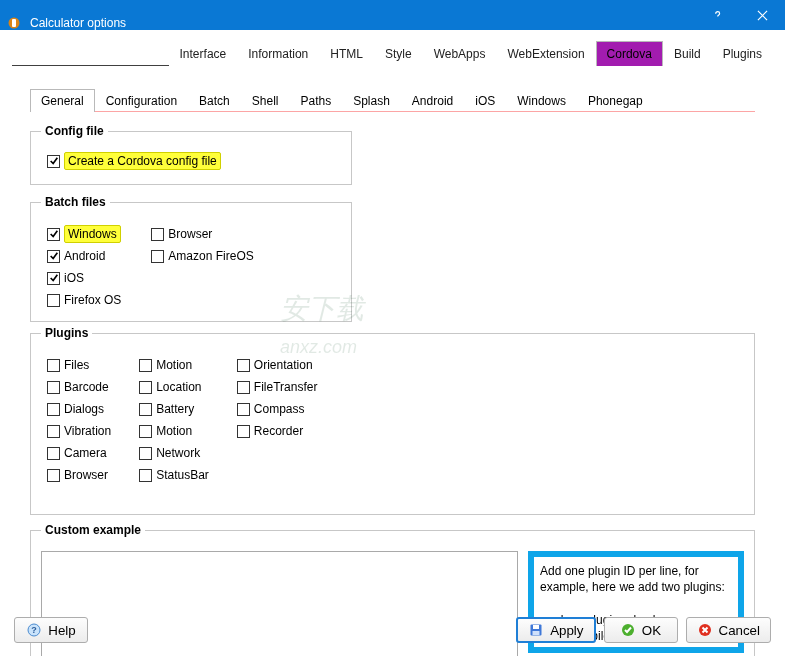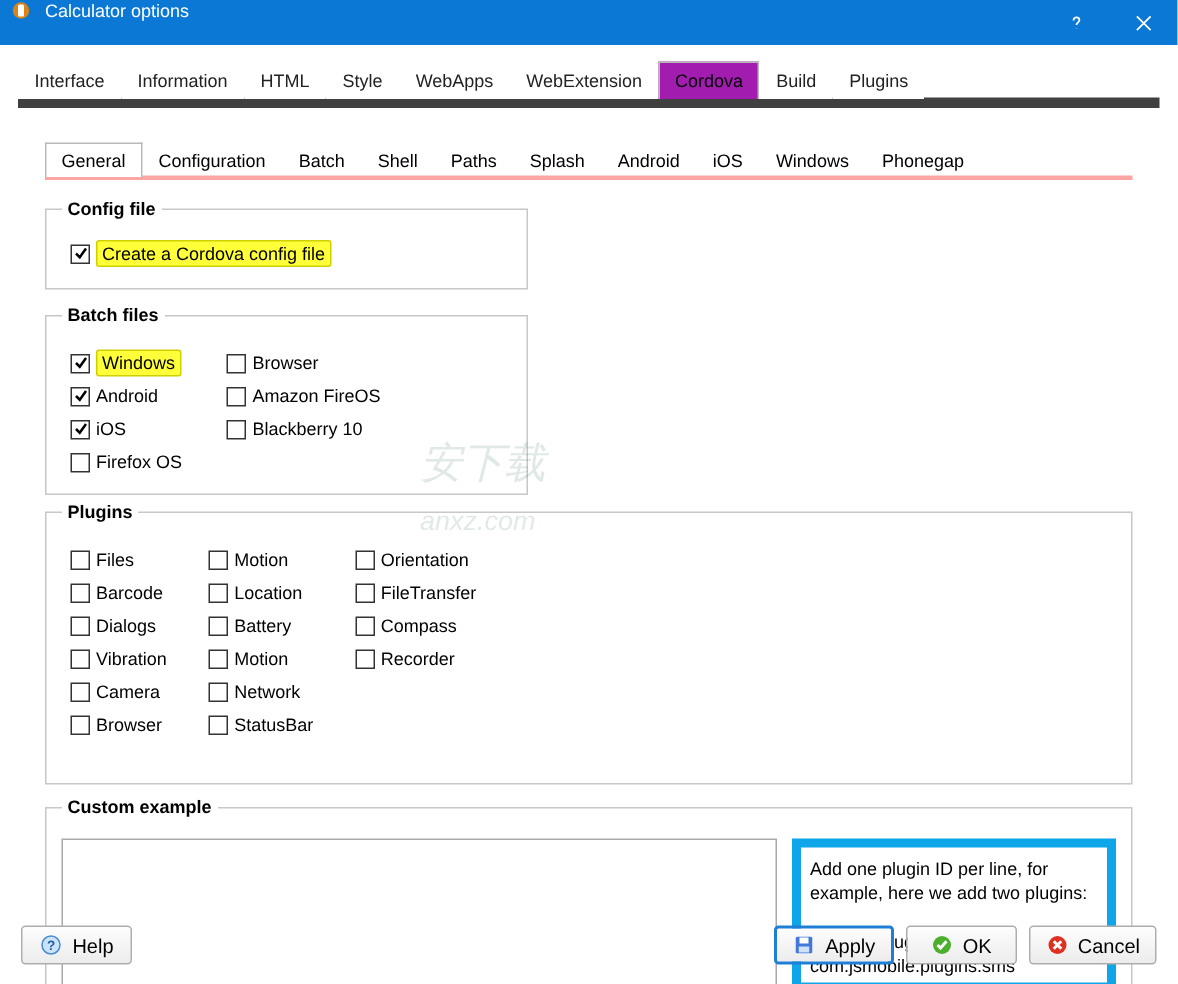--- a/index.html
+++ b/index.html
@@ -1,36 +1,36 @@
 <!DOCTYPE html>
 <html><head>
 <meta charset="utf-8">
 <style>
   * { box-sizing: border-box; }
   html, body { margin: 0; padding: 0; font-family: "Segoe UI", Tahoma, sans-serif; font-size: 12px; color: #000; }
   body { width: 785px; height: 656px; background: #fff; }
 
   
-  .titlebar { height: 30px; background: #0a78d4; display: flex; align-items: flex-start; color: #fff; }
+  .titlebar { height: 30px; background: #0a78d4; display: flex; align-items: flex-end; color: #fff; }
   .titlebar .ico { width: 28px; display:flex; justify-content:center; }
   .titlebar .title { flex: 1; padding-left: 2px; }
   .titlebar .tbtn { width: 45px; height: 30px; display:flex; align-items:center; justify-content:center; color:#fff; }
   .titlebar .tbtn.close { background:#0a78d4; }
   .titlebar .tbtn svg { width:11px; height:11px; stroke:#fff; stroke-width:1.3; fill:none; }
 
   
   .content { padding: 10px 12px 0 12px; }
-  .tabstrip { display:flex; border-bottom:7px solid #404040; }
+  .tabstrip { display:flex; border-bottom:1px solid #404040;justify-content:flex-end; }
   .tabstrip .tab { padding: 5px 10px; border:1px solid transparent; border-bottom:none; position:relative; top:1px; background:#fff; }
   .tabstrip .tab.active { border-color:#b9b9b9; background:#a21caf; border-top:1px solid #b9b9b9; border-left:1px solid #b9b9b9; border-right:1px solid #b9b9b9; }
   .tabstrip .tab:not(.active) { color:#222; }
 
   
   .inner-area { padding: 22px 18px 10px 18px; }
-  .inner-tabs { display:flex; border-bottom:3px solid #fca5a5; }
+  .inner-tabs { display:flex; border-bottom:1px solid #fca5a5; }
   .inner-tabs .tab { padding:4px 10px; border:1px solid transparent; border-bottom:none; position:relative; top:1px; }
   .inner-tabs .tab.active { border-color:#b9b9b9; background:#fff; }
 
   
   .columns { display:flex; gap:4px; margin-top:12px;flex-direction:column; }
   .colL { width: 322px; display:flex; flex-direction:column; gap:10px; }
   .colR { flex:1; }
   fieldset.group { border:1px solid #c7c7c7; padding: 8px 10px 10px 10px; margin:0; }
   fieldset.group > legend { padding:0 4px; font-weight:bold; }
 
@@ -172,24 +172,20 @@
                 </label>
               </div>
             <div class="col" id="batchRight">
                 <label class="chk">
                   <span class="box"></span>
                   <span class="lbl">Browser</span>
                 </label>
                 <label class="chk">
                   <span class="box"></span>
                   <span class="lbl">Amazon FireOS</span>
-                </label>
-                <label class="chk">
-                  <span class="box"></span>
-                  <span class="lbl">Blackberry 10</span>
                 </label>
               </div>
           </div>
         </fieldset>
       </div>
 
       <div class="colR">
         <fieldset class="group" style="height:189px">
           <legend>Plugins</legend>
           <div class="plugin-grid" id="pluginGrid">

